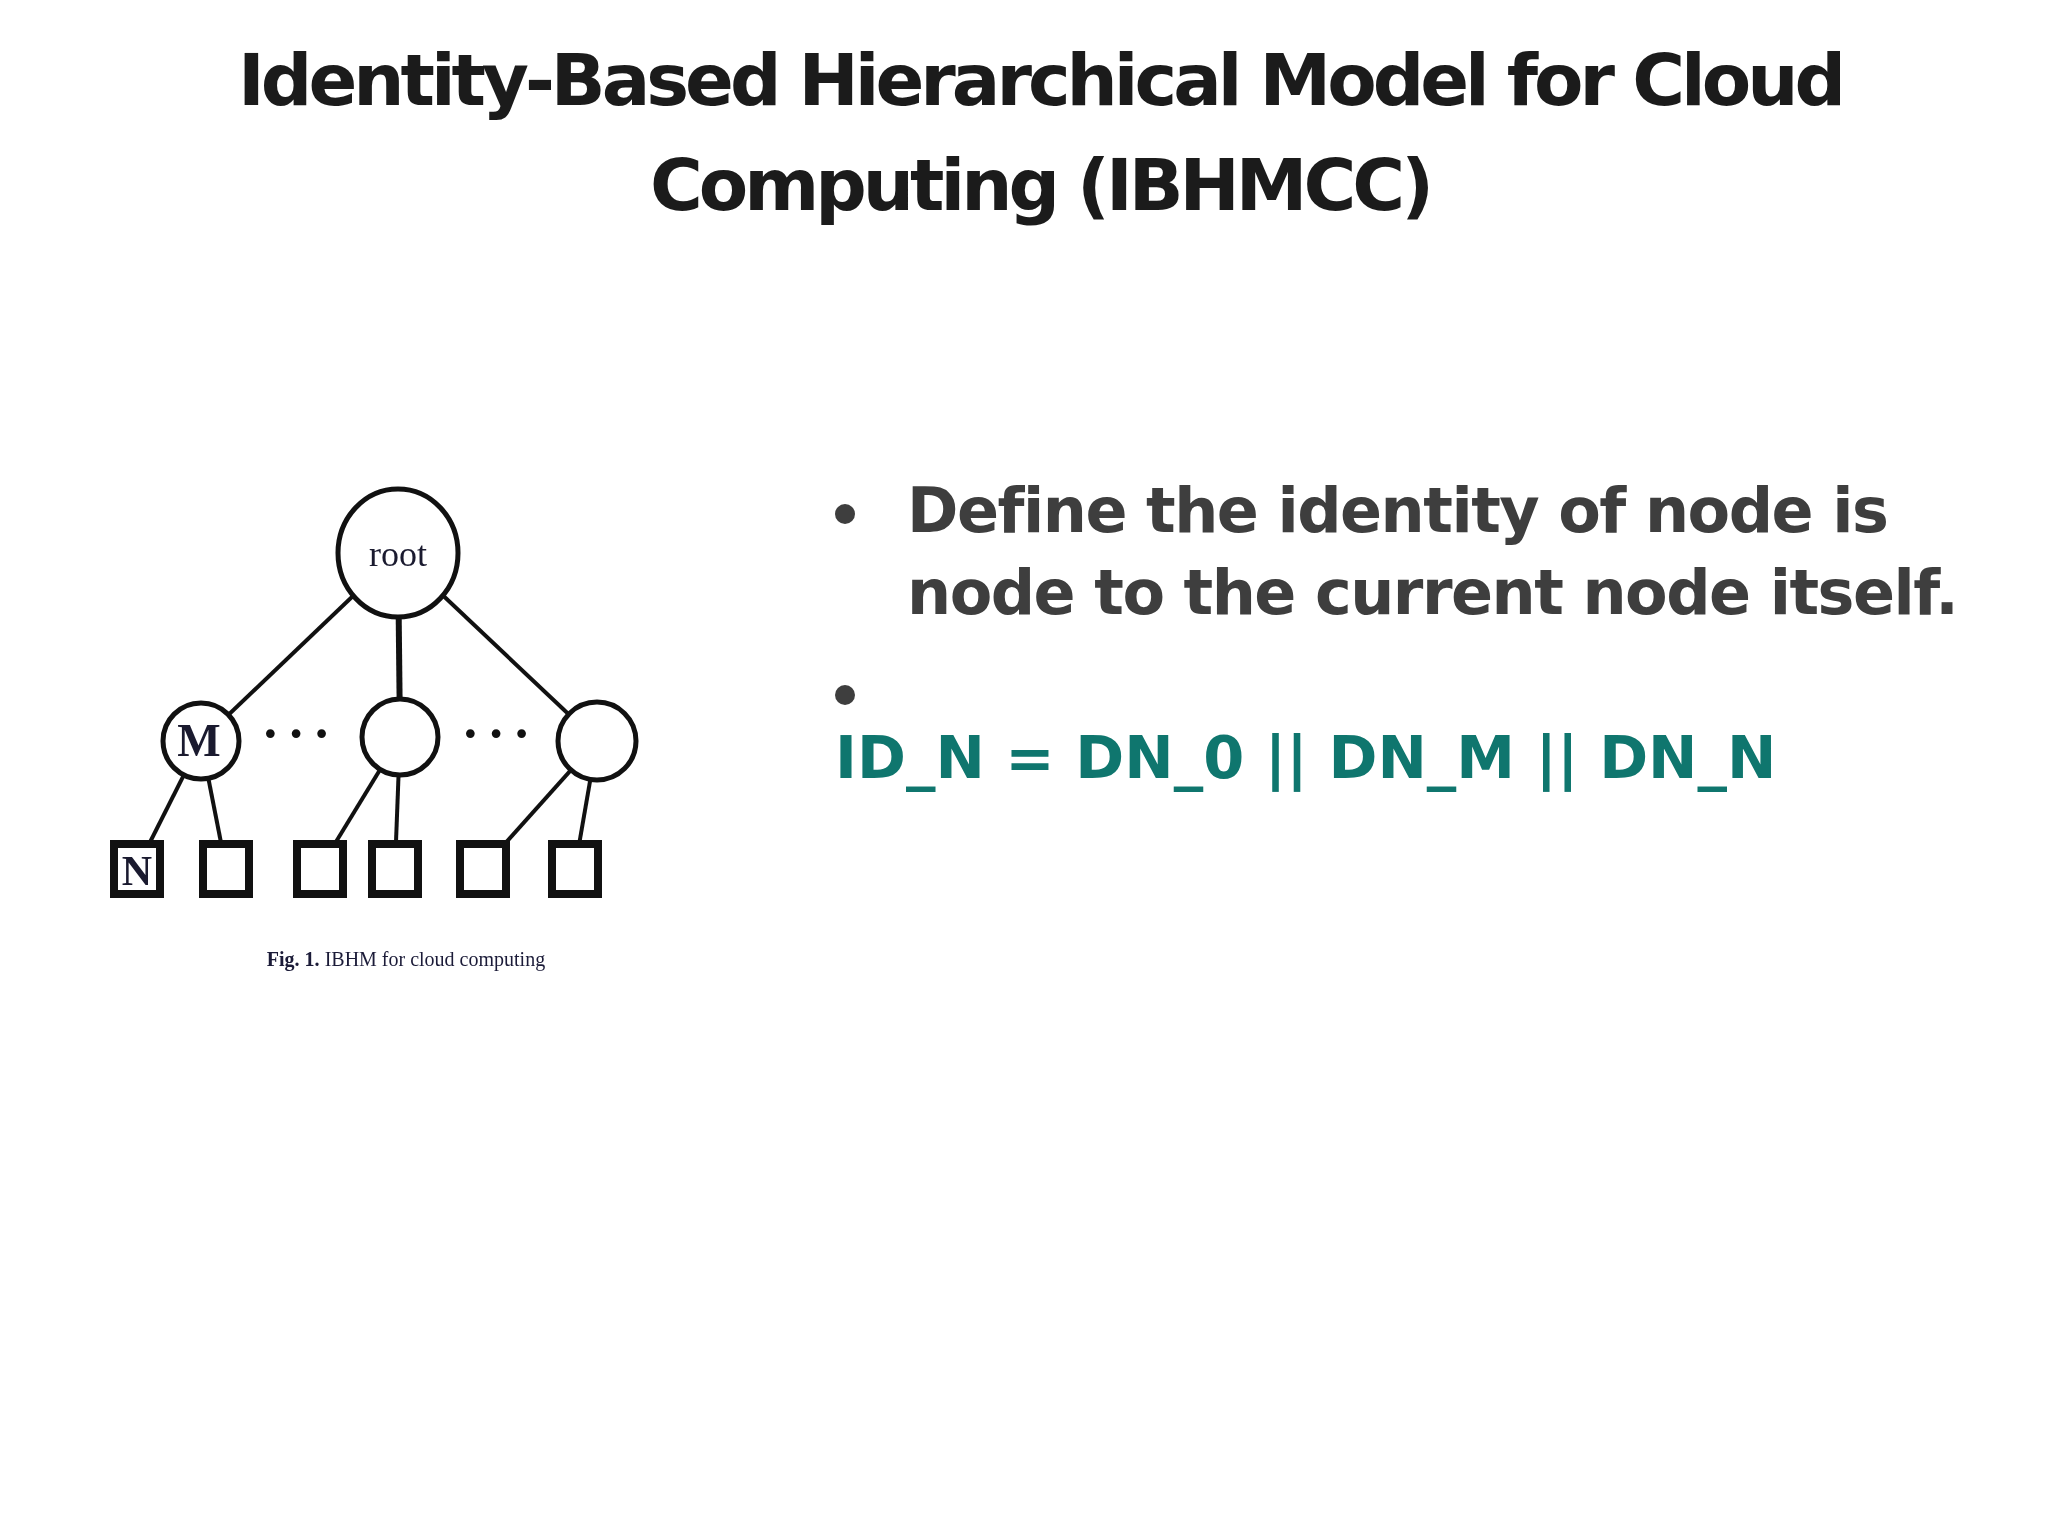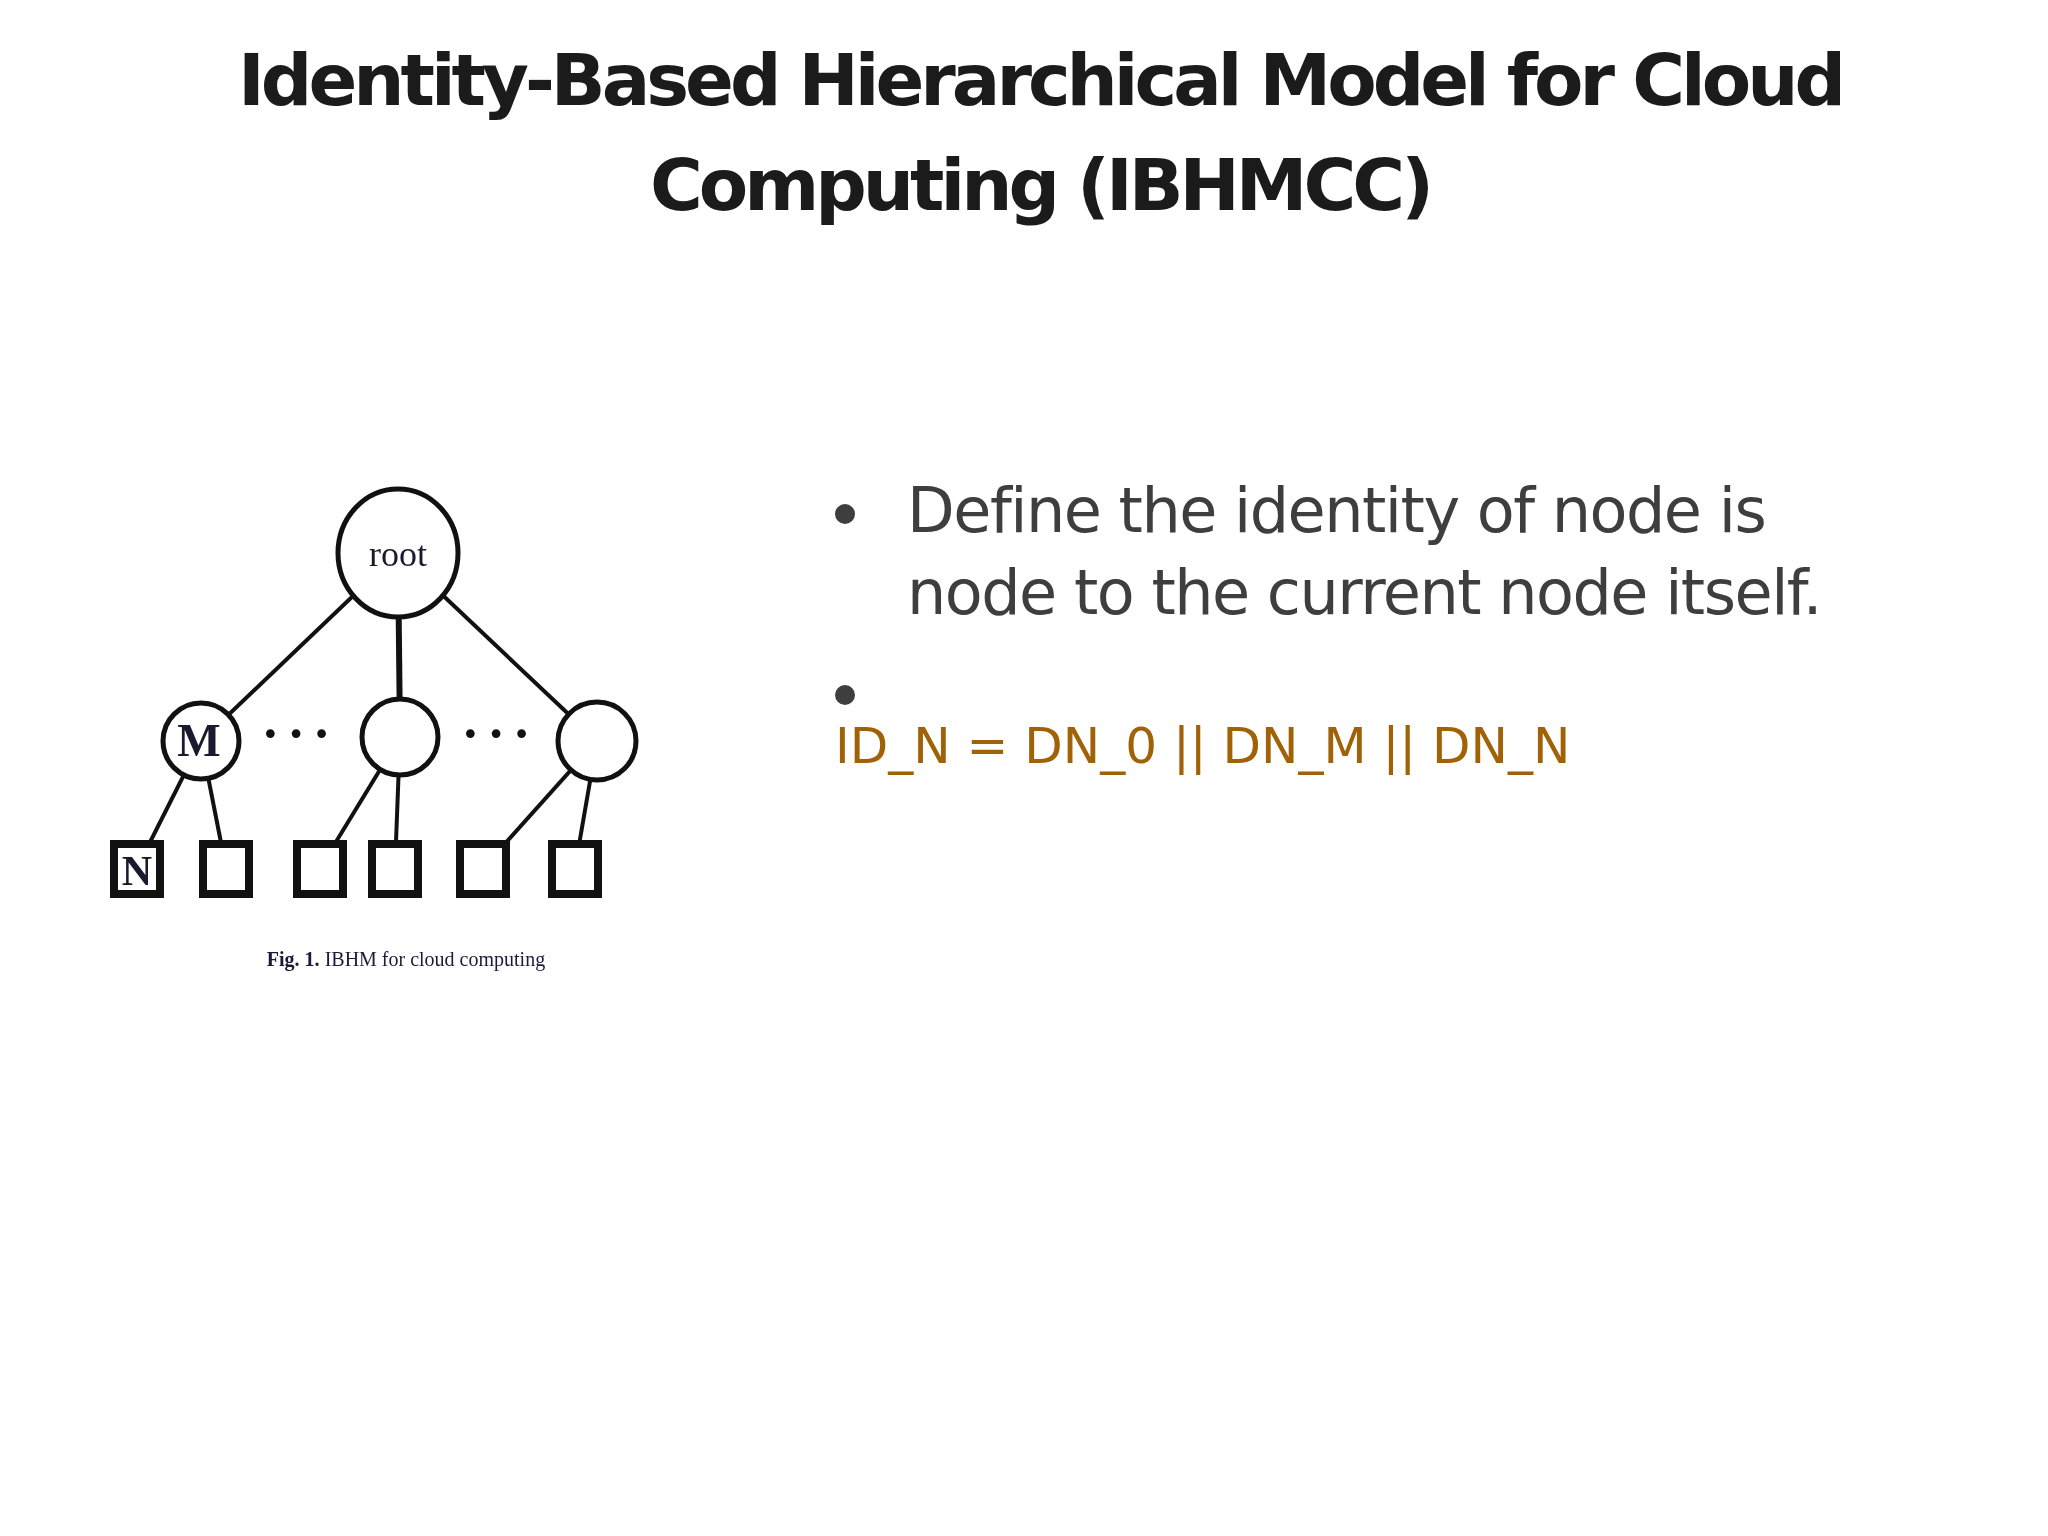--- a/index.html
+++ b/index.html
@@ -47,20 +47,21 @@
     color: #1b1b38;
   }
   .fig-caption b { font-weight: bold; }
 
   .content {
     position: absolute;
     left: 835px;
     top: 470px;
     width: 1150px;
     color: #3e3e3e;
+    font-weight: bold;
   }
   .bullet-item {
     display: flex;
     align-items: flex-start;
   }
   .bullet-item + .bullet-item { margin-top: 17px; }
   .bullet-dot {
     flex: 0 0 auto;
     width: 20px;
     height: 20px;
@@ -69,25 +70,26 @@
     border-radius: 50%;
     background: #3e3e3e;
   }
   .bullet-lines {
     font-size: 62px;
     line-height: 82px;
     letter-spacing: -1.5px;
   }
   .bullet-line { display: block; white-space: nowrap; }
   .formula {
-    font-size: 50px;
+    margin-top: 12px;
+    font-size: 59px;
     line-height: 82px;
     letter-spacing: 0px;
     white-space: nowrap;
-    color: #a16207;
+    color: #0f766e;
   }
 
   .diagram-serif {
     font-family: "Liberation Serif", "DejaVu Serif", serif;
     fill: #1a1a2f;
   }
 </style>
 </head>
 <body>
 

